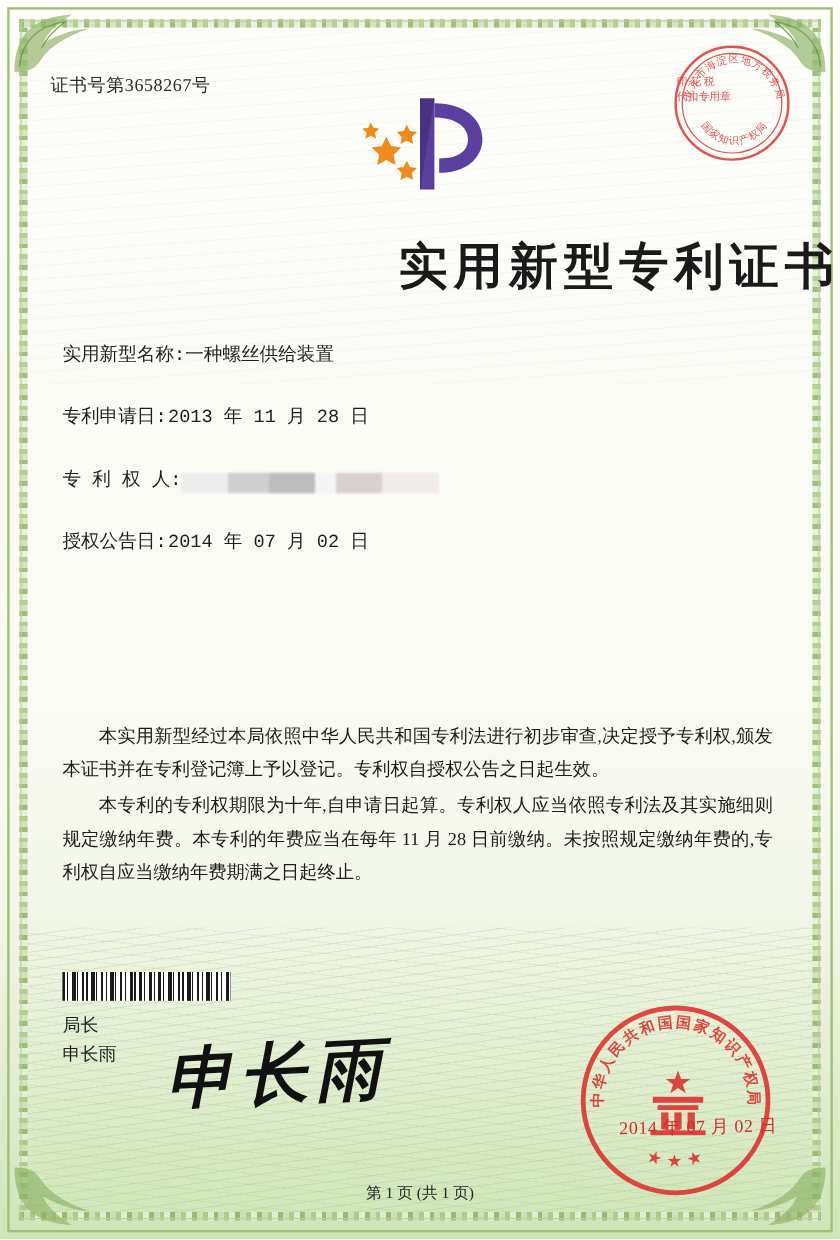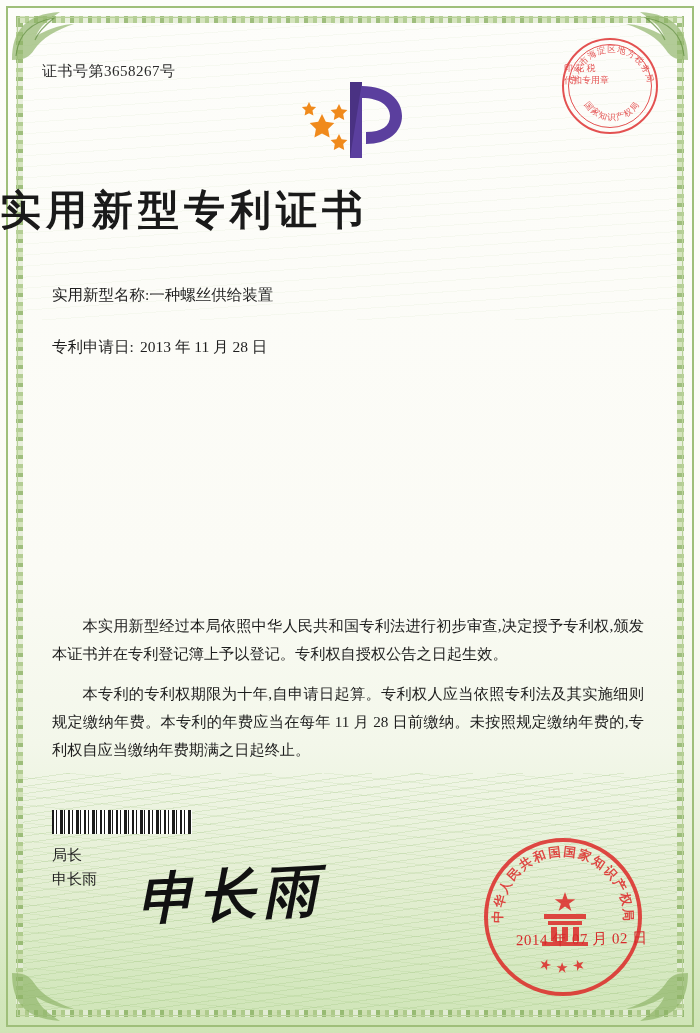--- a/index.html
+++ b/index.html
@@ -115,41 +115,42 @@
     position: absolute;
     left: 0; right: 0; top: 22px;
     text-align: left;
     font-size: 9px;
     line-height: 12px;
     color: #e03a3a;
   }
 
   .title {
     position: absolute;
-    left: 0; right: 0; top: 183px;
-    text-align: left;
+    left: 0; right: 0; top: 195px;
+    text-align: right;
     font-size: 41px;
     font-weight: bold;
     letter-spacing: 5px;
     color: #1a1a1a;
     font-family: "Liberation Serif", "DejaVu Serif", serif;
   }
 
   
   .fields {
     position: absolute;
     left: 52px; top: 285px;
     width: 600px;
     font-size: 15.5px;
     color: #1f1f1f;
   }
   .field {
     position: relative;
     height: 52px;
     white-space: nowrap;
+    font-family: Liberation Mono, monospace;
   }
   .field .label {
     display: inline-block;
     min-width: 88px;
   }
   .field .value {
     display: inline-block;
   }
   .redacted {
     display: inline-block;
@@ -173,21 +174,21 @@
   .body-text {
     position: absolute;
     left: 52px; top: 600px;
     width: 592px;
     font-size: 15.2px;
     line-height: 28px;
     color: #1c1c1c;
     text-align: justify;
   }
   .body-text p {
-    margin: 12px 0 2px 0;
+    margin: 0 0 2px 0;
     text-indent: 2em;
   }
 
   
   .barcode {
     position: absolute;
     left: 52px; top: 810px;
     width: 140px; height: 24px;
     background: repeating-linear-gradient(90deg,
       #1a1a1a 0 2px, #ffffff 2px 4px, #1a1a1a 4px 5px, #ffffff 5px 8px,
@@ -323,21 +324,27 @@
     <div class="field">
       <span class="label">实用新型名称:</span><span class="value">一种螺丝供给装置</span>
     </div>
 
 
 
     <div class="field">
       <span class="label">专利申请日:</span><span class="value">2013 年 11 月 28 日</span>
     </div>
 
-
+    <div class="field">
+      <span class="label">专 利 权 人:</span><span class="redacted"></span>
+    </div>
+
+    <div class="field">
+      <span class="label">授权公告日:</span><span class="value">2014 年 07 月 02 日</span>
+    </div>
 
   </div>
 
   <div class="body-text">
     <p>本实用新型经过本局依照中华人民共和国专利法进行初步审查,决定授予专利权,颁发本证书并在专利登记簿上予以登记。专利权自授权公告之日起生效。</p>
     <p>本专利的专利权期限为十年,自申请日起算。专利权人应当依照专利法及其实施细则规定缴纳年费。本专利的年费应当在每年 11 月 28 日前缴纳。未按照规定缴纳年费的,专利权自应当缴纳年费期满之日起终止。</p>
   </div>
 
   <div class="barcode"></div>
 
@@ -366,14 +373,15 @@
       <rect x="16" y="31" width="34" height="4" fill="#dd2222"></rect>
       <rect x="19" y="37" width="6" height="14" fill="#dd2222"></rect>
       <rect x="30" y="37" width="6" height="14" fill="#dd2222"></rect>
       <rect x="41" y="37" width="6" height="14" fill="#dd2222"></rect>
       <rect x="10" y="52" width="46" height="4" fill="#dd2222"></rect>
     </svg>
   </div>
 
   <div class="seal-date">2014 年 07 月 02 日</div>
 
+  <div class="page-footer">第 1 页 (共 1 页)</div>
 
 </div>
 
 </body></html>

